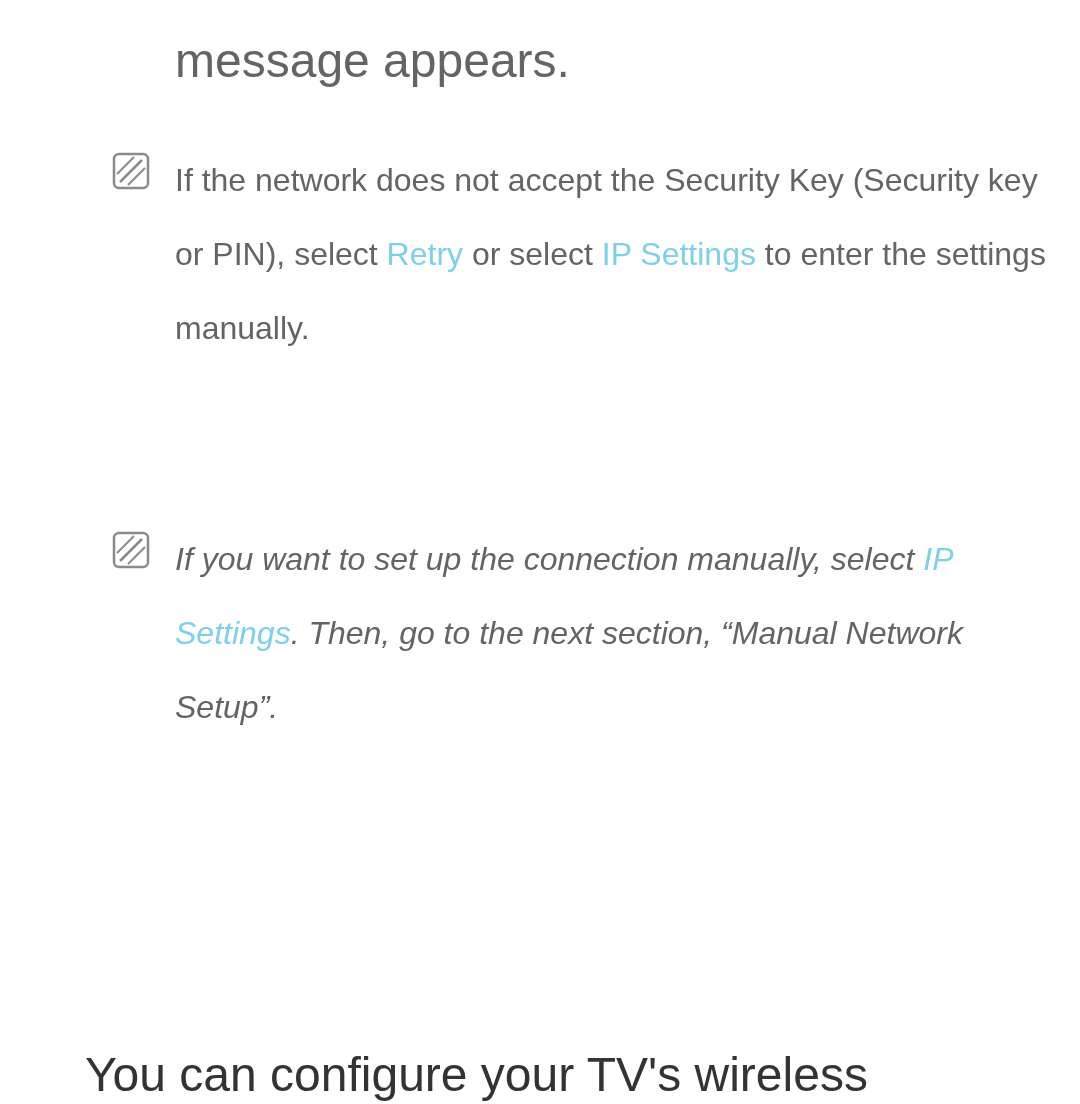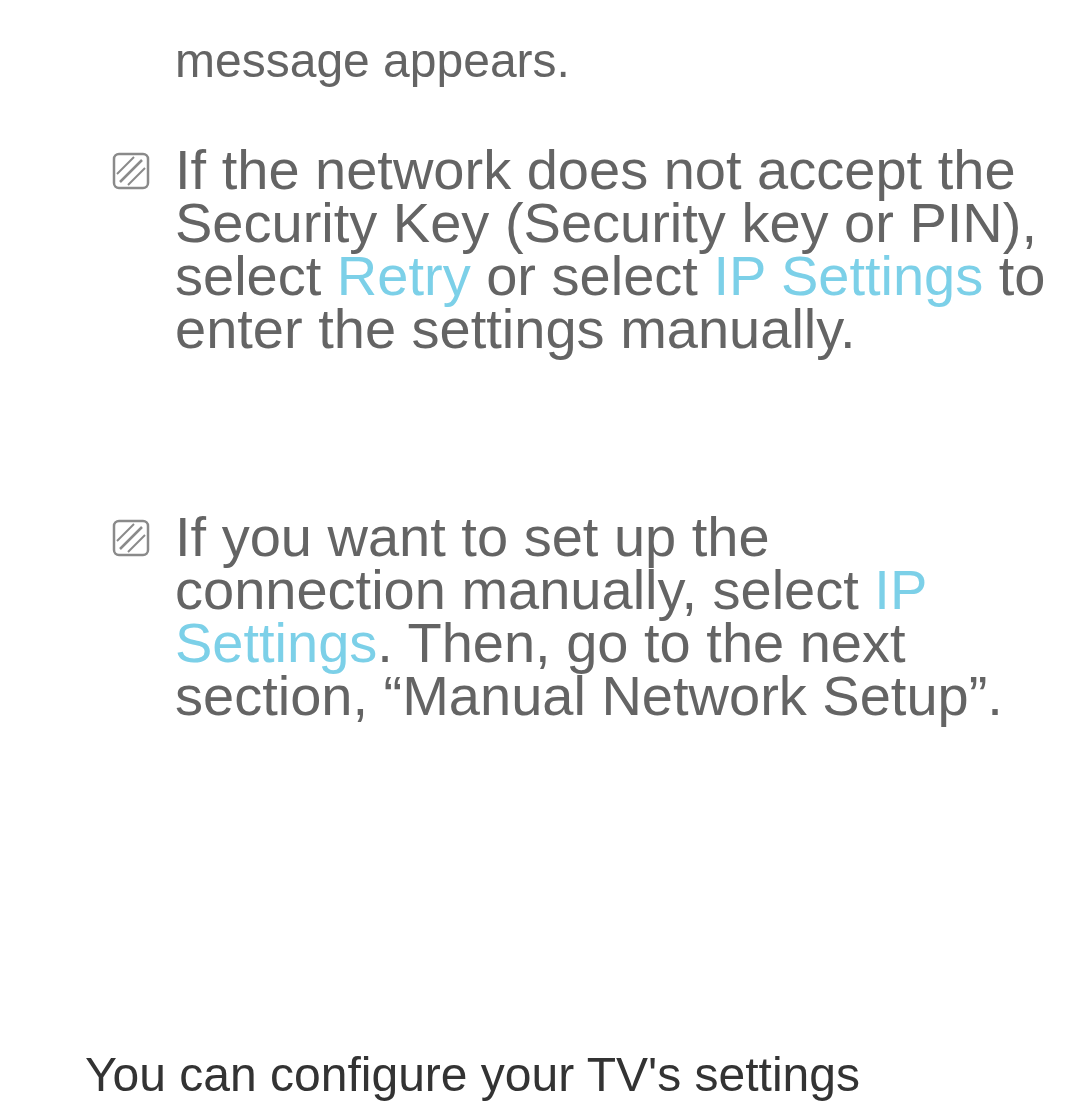--- a/index.html
+++ b/index.html
@@ -22,26 +22,26 @@
     left: 175px;
     top: 33px;
     font-size: 48px;
     color: #646464;
     letter-spacing: 0px;
   }
   .note {
     position: absolute;
     left: 175px;
     right: 30px;
-    font-size: 56px;
+    font-size: 32px;
     color: #646464;
-    line-height: 53px;
+    line-height: 74px;
   }
   .note1 { top: 143px; }
-  .note2 { top: 510px; }
+  .note2 { top: 522px; font-style: italic; }
   .note-icon {
     position: absolute;
     left: -64px;
     top: 8px;
     width: 40px;
     height: 40px;
   }
   .note-icon svg { width: 40px; height: 40px; display: block; }
   .hl { color: #7cd0e8; }
   .heading {
@@ -87,15 +87,15 @@
         <rect x="3" y="3" width="34" height="34" rx="5" ry="5" fill="none" stroke="#8a8a8a" stroke-width="2.5"></rect>
         <line x1="9" y1="31" x2="31" y2="9" stroke="#8a8a8a" stroke-width="2.5"></line>
         <line x1="6" y1="23" x2="23" y2="6" stroke="#8a8a8a" stroke-width="2"></line>
         <line x1="17" y1="34" x2="34" y2="17" stroke="#8a8a8a" stroke-width="2"></line>
       </svg>
     </span>
     <span>If you want to set up the connection manually, select </span><span class="hl">IP Settings</span><span>. Then, go to the next section, “Manual Network Setup”.</span>
   </div>
 
 
-  <div class="body2">You can configure your TV's settings</div>
+  <div class="body2">You can configure your TV's wireless</div>
 
 </div>
 
 </body></html>

